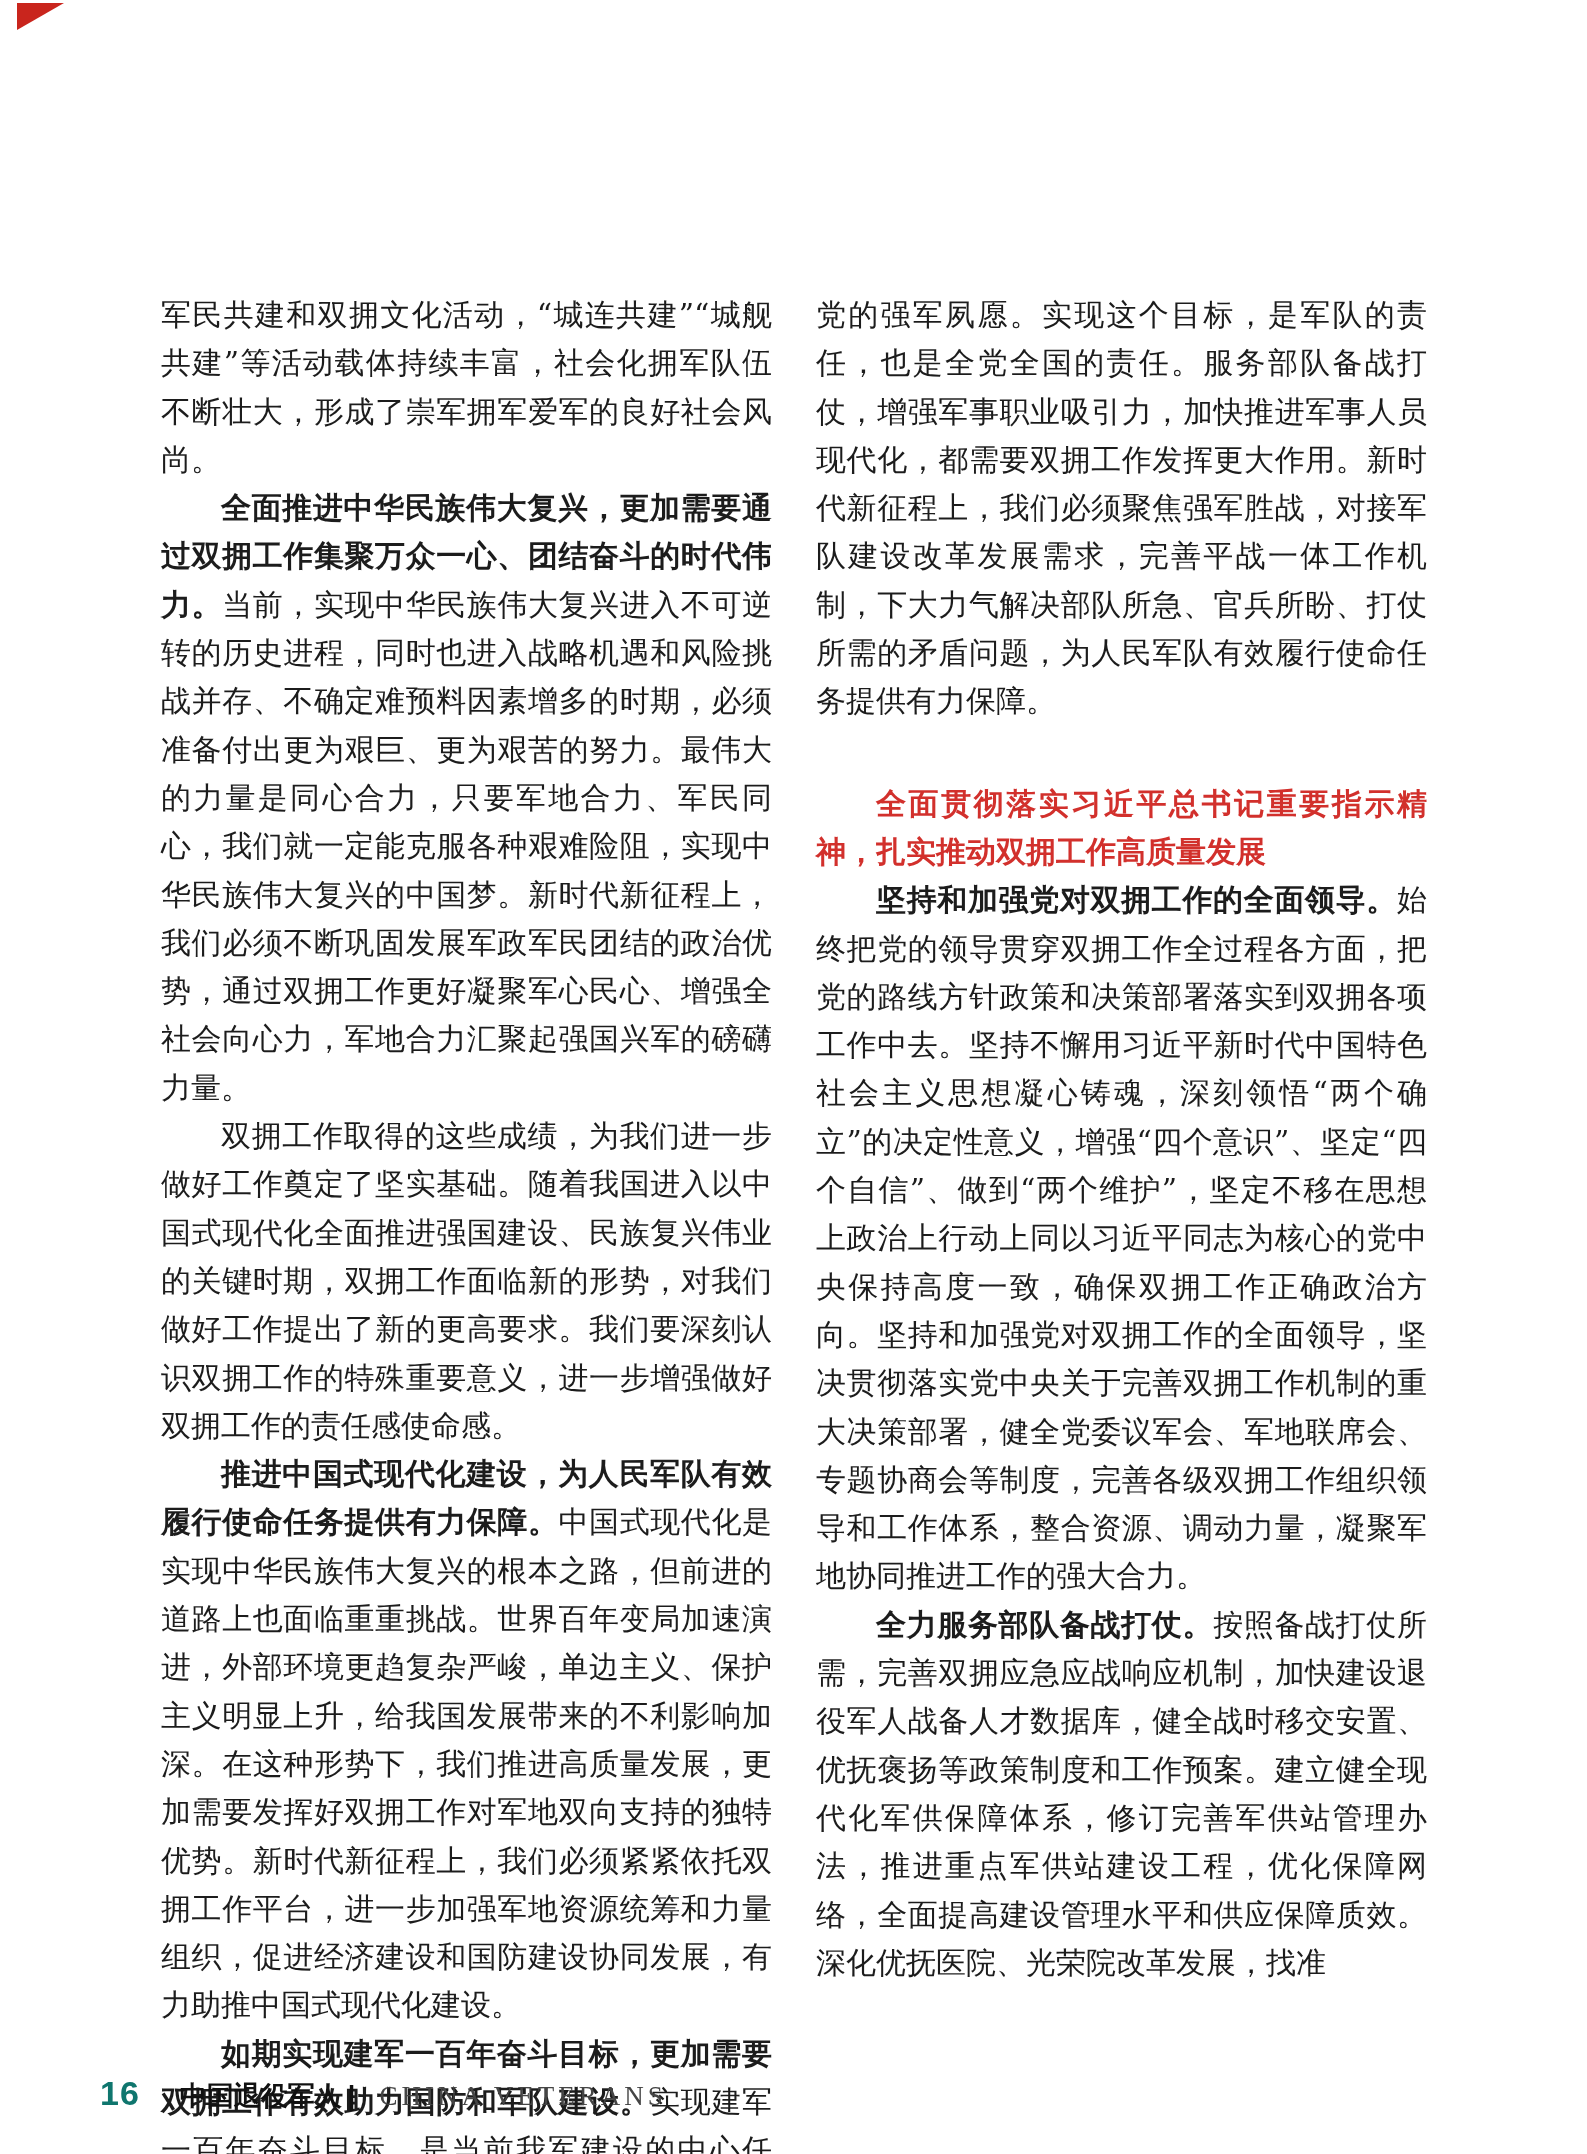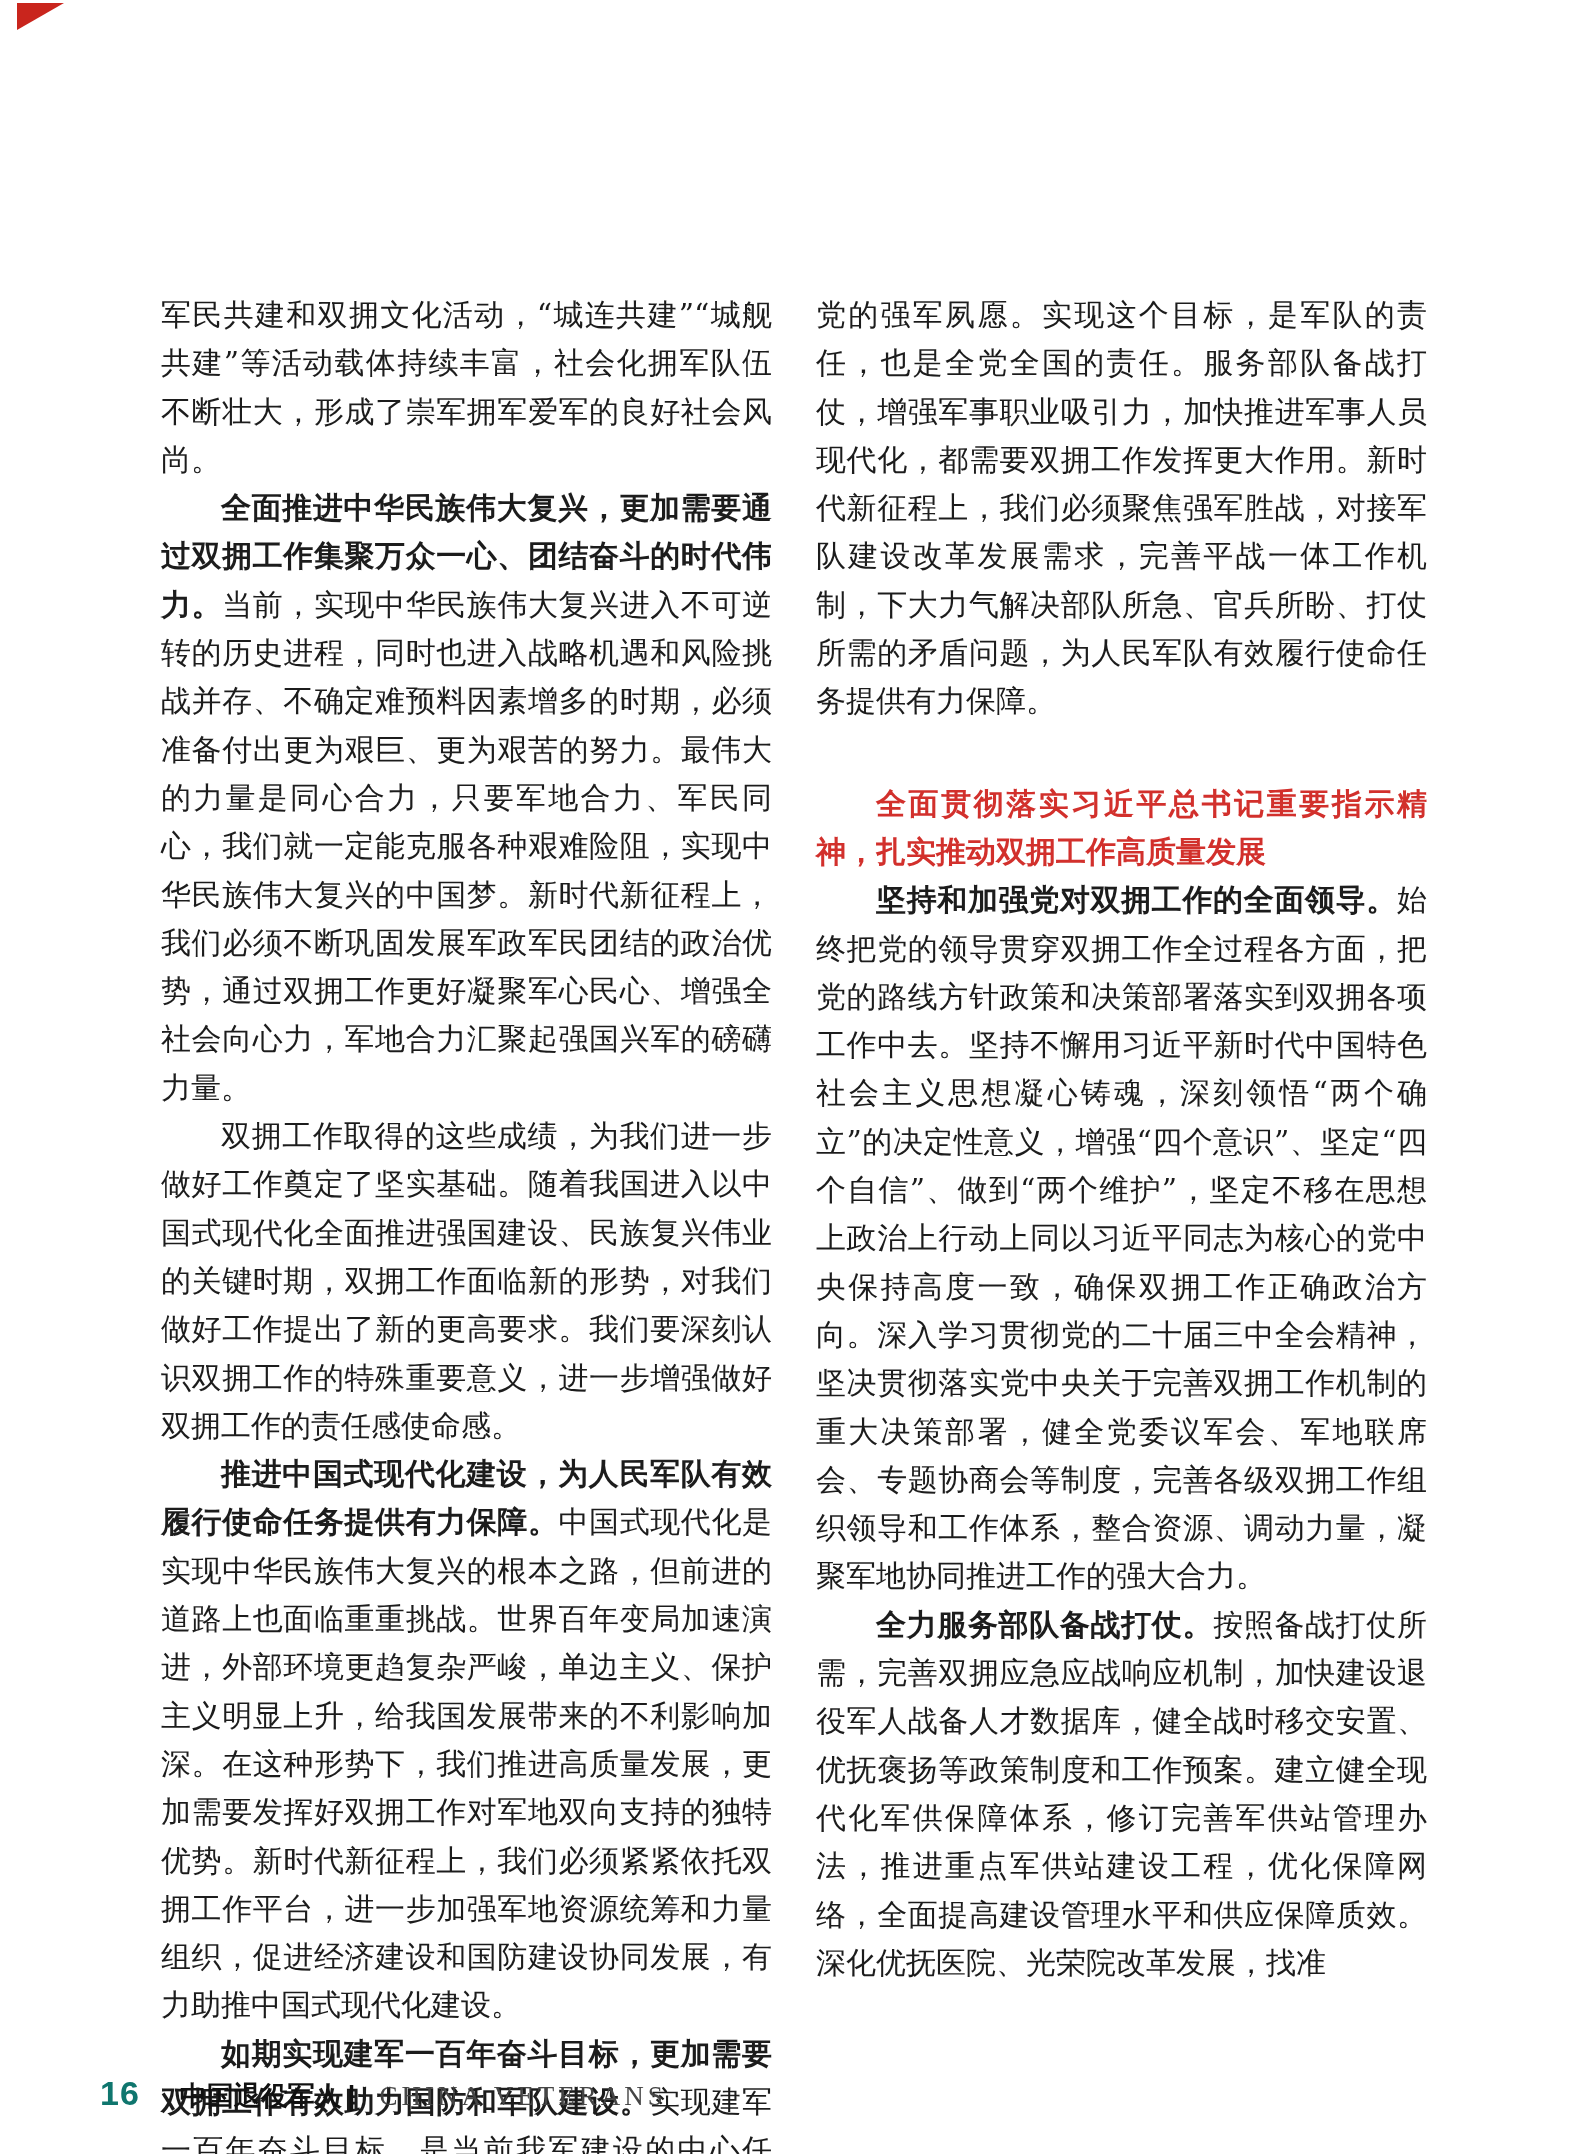--- a/index.html
+++ b/index.html
@@ -66,21 +66,21 @@
     <p class="flush"><span>军民共建和双拥文化活动，“城连共建”“城舰共建”等活动载体持续丰富，社会化拥军队伍不断壮大，形成了崇军拥军爱军的良好社会风尚。</span></p>
     <p><span class="lead">全面推进中华民族伟大复兴，更加需要通过双拥工作集聚万众一心、团结奋斗的时代伟力。</span><span>当前，实现中华民族伟大复兴进入不可逆转的历史进程，同时也进入战略机遇和风险挑战并存、不确定难预料因素增多的时期，必须准备付出更为艰巨、更为艰苦的努力。最伟大的力量是同心合力，只要军地合力、军民同心，我们就一定能克服各种艰难险阻，实现中华民族伟大复兴的中国梦。新时代新征程上，我们必须不断巩固发展军政军民团结的政治优势，通过双拥工作更好凝聚军心民心、增强全社会向心力，军地合力汇聚起强国兴军的磅礴力量。</span></p>
     <p><span>双拥工作取得的这些成绩，为我们进一步做好工作奠定了坚实基础。随着我国进入以中国式现代化全面推进强国建设、民族复兴伟业的关键时期，双拥工作面临新的形势，对我们做好工作提出了新的更高要求。我们要深刻认识双拥工作的特殊重要意义，进一步增强做好双拥工作的责任感使命感。</span></p>
     <p><span class="lead">推进中国式现代化建设，为人民军队有效履行使命任务提供有力保障。</span><span>中国式现代化是实现中华民族伟大复兴的根本之路，但前进的道路上也面临重重挑战。世界百年变局加速演进，外部环境更趋复杂严峻，单边主义、保护主义明显上升，给我国发展带来的不利影响加深。在这种形势下，我们推进高质量发展，更加需要发挥好双拥工作对军地双向支持的独特优势。新时代新征程上，我们必须紧紧依托双拥工作平台，进一步加强军地资源统筹和力量组织，促进经济建设和国防建设协同发展，有力助推中国式现代化建设。</span></p>
     <p><span class="lead">如期实现建军一百年奋斗目标，更加需要双拥工作有效助力国防和军队建设。</span><span>实现建军一百年奋斗目标，是当前我军建设的中心任务，承载着我们</span></p>
   </div>
 
   <div class="col">
     <p class="flush"><span>党的强军夙愿。实现这个目标，是军队的责任，也是全党全国的责任。服务部队备战打仗，增强军事职业吸引力，加快推进军事人员现代化，都需要双拥工作发挥更大作用。新时代新征程上，我们必须聚焦强军胜战，对接军队建设改革发展需求，完善平战一体工作机制，下大力气解决部队所急、官兵所盼、打仗所需的矛盾问题，为人民军队有效履行使命任务提供有力保障。</span></p>
     <div class="section-heading">全面贯彻落实习近平总书记重要指示精神，扎实推动双拥工作高质量发展</div>
-    <p><span class="lead">坚持和加强党对双拥工作的全面领导。</span><span>始终把党的领导贯穿双拥工作全过程各方面，把党的路线方针政策和决策部署落实到双拥各项工作中去。坚持不懈用习近平新时代中国特色社会主义思想凝心铸魂，深刻领悟“两个确立”的决定性意义，增强“四个意识”、坚定“四个自信”、做到“两个维护”，坚定不移在思想上政治上行动上同以习近平同志为核心的党中央保持高度一致，确保双拥工作正确政治方向。深入学习贯彻党的二十届三中全会精神，坚决贯彻落实党中央关于完善双拥工作机制的重大决策部署，健全党委议军会、军地联席会、专题协商会等制度，完善各级双拥工作组织领导和工作体系，整合资源、调动力量，凝聚军地协同推进工作的强大合力。</span></p>
+    <p><span class="lead">坚持和加强党对双拥工作的全面领导。</span><span>始终把党的领导贯穿双拥工作全过程各方面，把党的路线方针政策和决策部署落实到双拥各项工作中去。坚持不懈用习近平新时代中国特色社会主义思想凝心铸魂，深刻领悟“两个确立”的决定性意义，增强“四个意识”、坚定“四个自信”、做到“两个维护”，坚定不移在思想上政治上行动上同以习近平同志为核心的党中央保持高度一致，确保双拥工作正确政治方向。坚持和加强党对双拥工作的全面领导，坚决贯彻落实党中央关于完善双拥工作机制的重大决策部署，健全党委议军会、军地联席会、专题协商会等制度，完善各级双拥工作组织领导和工作体系，整合资源、调动力量，凝聚军地协同推进工作的强大合力。</span></p>
     <p><span class="lead">全力服务部队备战打仗。</span><span>按照备战打仗所需，完善双拥应急应战响应机制，加快建设退役军人战备人才数据库，健全战时移交安置、优抚褒扬等政策制度和工作预案。建立健全现代化军供保障体系，修订完善军供站管理办法，推进重点军供站建设工程，优化保障网络，全面提高建设管理水平和供应保障质效。深化优抚医院、光荣院改革发展，找准</span></p>
   </div>
 
 </div>
 
 <div class="page-footer">
   <span class="page-number">16</span>
   <span class="magazine-zh">中国退役军人</span>
   <span class="footer-divider">|</span>
   <span class="magazine-en">CHINA VETERANS</span>

